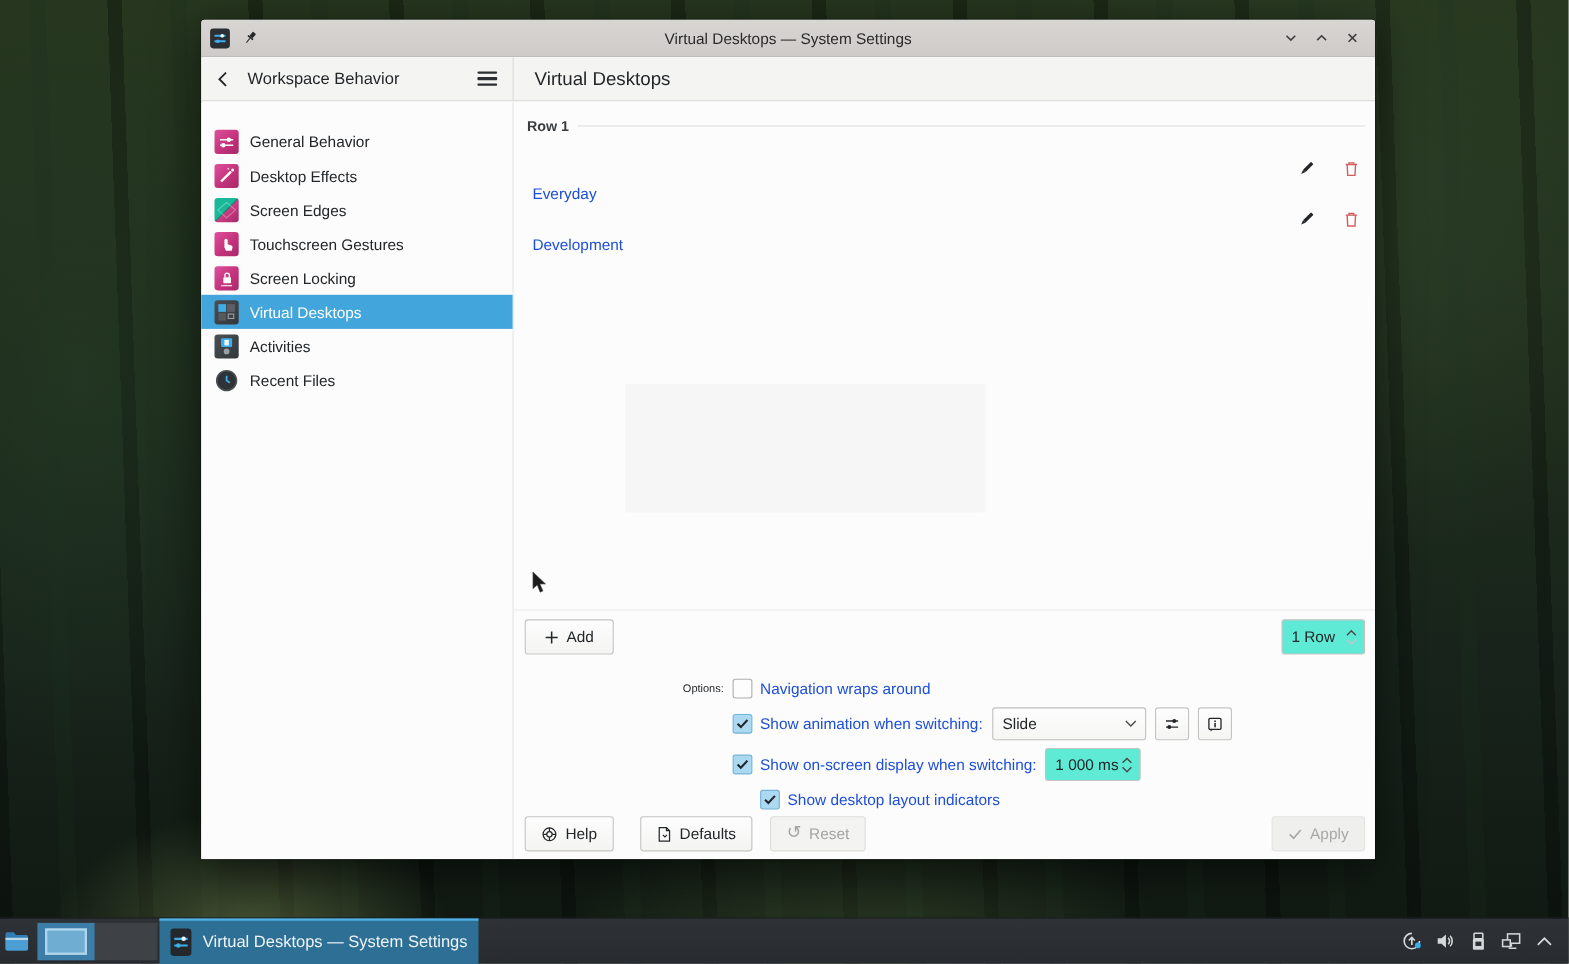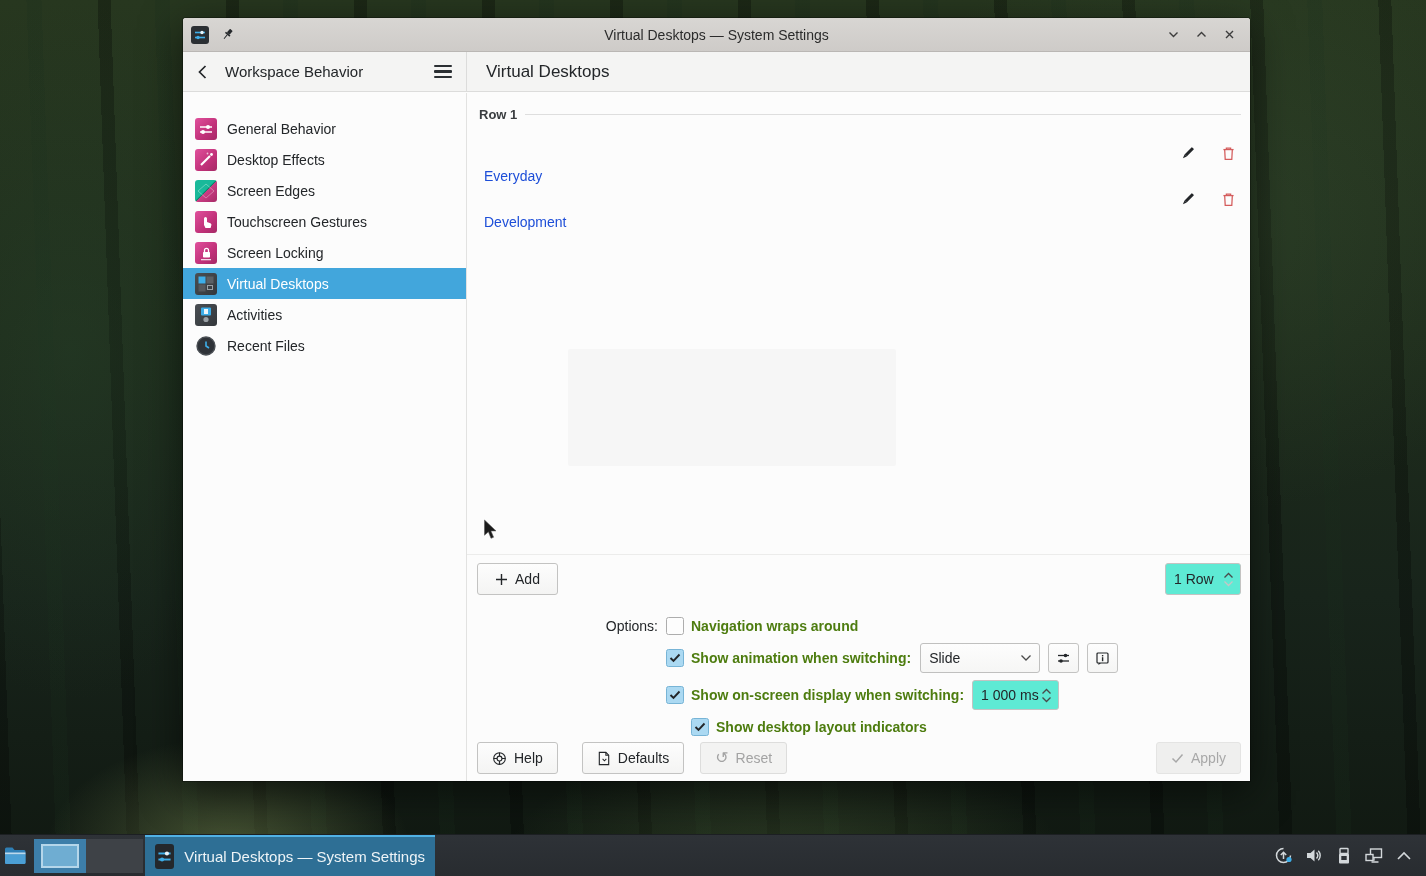--- a/index.html
+++ b/index.html
@@ -75,28 +75,28 @@
   .btn.flat-disabled { background:#efefee; border-color:#e4e4e3; color:#a8a8a8; cursor:default; }
   .add-btn { position:absolute; left:10px; top:470px; width:81px; }
   .rows-spin { position:absolute; right:9px; top:470px; width:76px; height:32px; }
 
   .spinbox { display:flex; align-items:center; background:#5eead4; border:1px solid #c3c3c2;
     border-radius:3px; font-size:14px; color:#232629; }
   .spinbox .val { flex:1; padding-left:8px; white-space:nowrap; }
   .spin-arrows { display:flex; flex-direction:column; padding-right:6px; gap:1px; }
 
   .opt-row { position:absolute; display:flex; align-items:center; height:30px; }
-  .opt-caption { width:131px; text-align:right; font-size:14px; color:#232629; margin-right:8px; }
+  .opt-caption { width:131px; text-align:right; font-size:10px; color:#232629; margin-right:8px; }
   .checkbox { width:18px; height:18px; border-radius:2.5px; border:1px solid #adadad; background:#fdfdfd;
     display:inline-flex; align-items:center; justify-content:center; cursor:pointer; flex:0 0 18px; }
   .checkbox svg { display:none; }
   .checkbox[data-checked="true"] { background:#abd9f2; border-color:#77b4d6; }
   .checkbox[data-checked="true"] svg { display:block; }
-  .opt-label { font-size:14px; color:#4d7c0f; margin-left:7px; white-space:nowrap;font-weight:bold; }
-  .combo { display:flex; align-items:center; width:120px; height:30px; background:linear-gradient(180deg,#fdfdfd,#f6f6f5);
+  .opt-label { font-size:14px; color:#1d4ed8; margin-left:7px; white-space:nowrap; }
+  .combo { display:flex; align-items:center; width:140px; height:30px; background:linear-gradient(180deg,#fdfdfd,#f6f6f5);
     border:1px solid #c0c0bf; border-radius:3px; font-size:14px; color:#232629; margin-left:9px; cursor:pointer; }
   .combo .val { flex:1; padding-left:8px; }
   .combo svg { margin-right:7px; }
   .sq-btn { width:31px; height:30px; display:inline-flex; align-items:center; justify-content:center;
     background:linear-gradient(180deg,#fdfdfd,#f5f5f4); border:1px solid #c3c3c2; border-radius:3px;
     margin-left:8px; cursor:pointer; }
   .osd-spin { width:87px; height:30px; margin-left:8px; }
 
   .footer-row { position:absolute; left:10px; right:9px; top:649px; display:flex; align-items:center; }
   .btn .bicon { display:inline-flex; align-items:center; }

